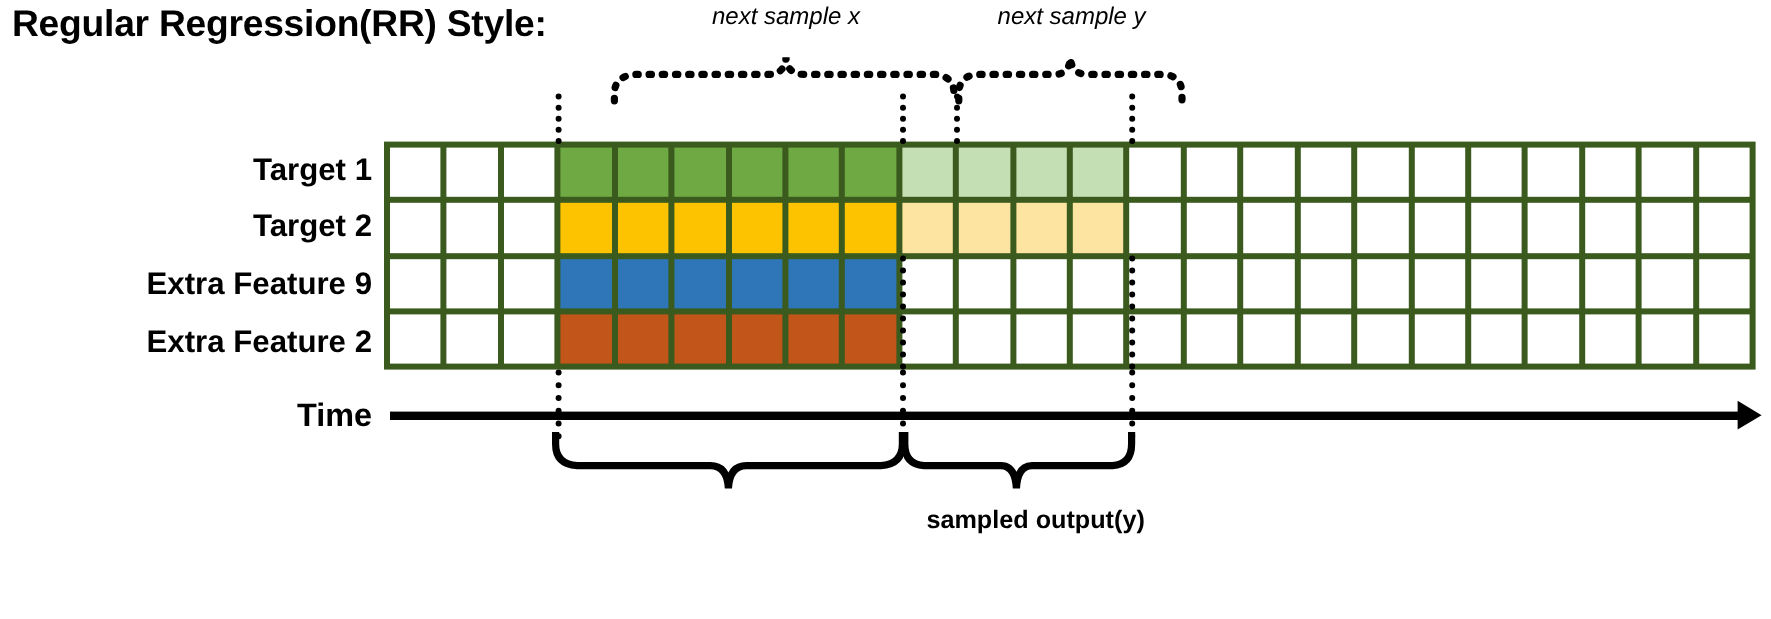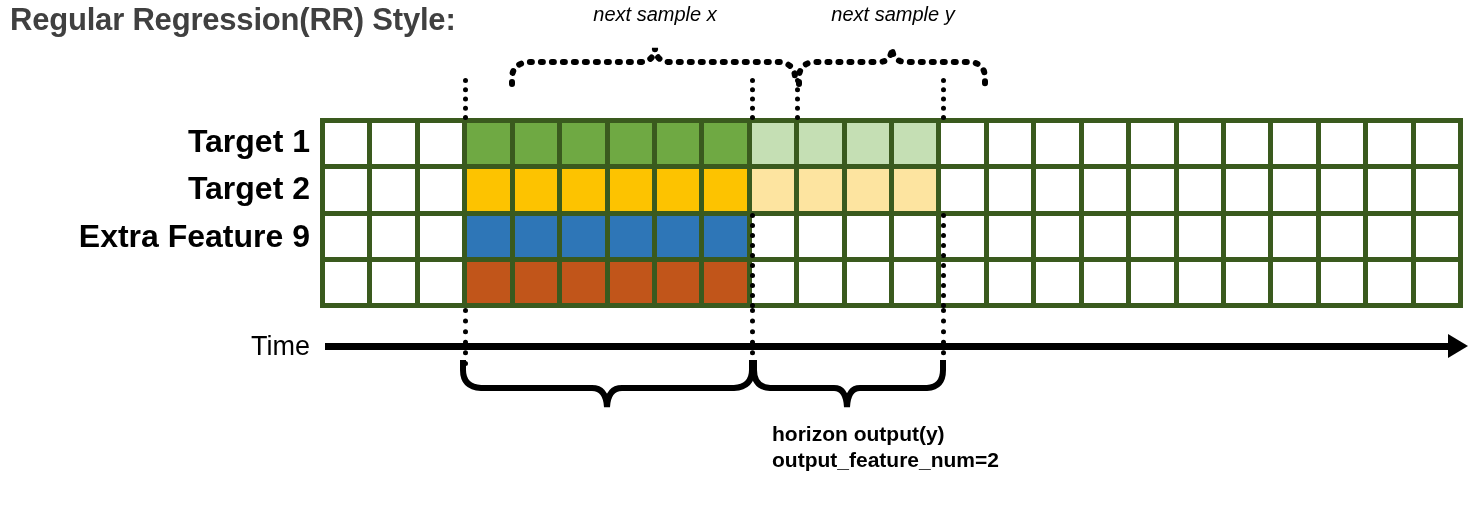--- a/index.html
+++ b/index.html
@@ -7,43 +7,43 @@
     width:1476px;height:516px;position:relative;overflow:hidden;
     background:#ffffff;
     font-family:"Liberation Sans","DejaVu Sans",sans-serif;
     -webkit-font-smoothing:antialiased;
   }
   #stage{position:absolute;left:0;top:0;width:1476px;height:516px;}
 
   
   .title{
     position:absolute;left:10px;top:2px;
-    font-size:31px;font-weight:700;color:#404040;
+    font-size:31px;font-weight:700;color:#000000;
     letter-spacing:-0.2px;white-space:nowrap;
   }
 
   
   .toplabel{
     position:absolute;top:3px;
     font-size:20px;font-style:italic;font-weight:500;color:#000;
     white-space:nowrap;text-align:center;
   }
   #lbl-next-x{left:580px;width:150px;}
   #lbl-next-y{left:818px;width:150px;}
 
   
   .rowlabel{
     position:absolute;right:1166px;
-    font-size:32px;font-weight:700;color:#000;
+    font-size:26px;font-weight:700;color:#000;
     white-space:nowrap;text-align:right;
     height:47px;line-height:47px;
   }
   .timelabel{
     position:absolute;right:1166px;top:324px;
-    font-size:27px;font-weight:400;color:#000;
+    font-size:27px;font-weight:700;color:#000;
     white-space:nowrap;text-align:right;
     height:44px;line-height:44px;
   }
 
   
   #grid{
     position:absolute;left:320px;top:118px;
     width:1143px;height:190px;
     background:#3A5A1E;
     display:grid;
@@ -93,20 +93,21 @@
 <div id="stage">
 
   <div class="title">Regular Regression(RR) Style:</div>
 
   <div class="toplabel" id="lbl-next-y">next sample y</div>
   <div class="toplabel" id="lbl-next-x">next sample x</div>
 
   <div class="rowlabel" style="top:118px;">Target 1</div>
   <div class="rowlabel" style="top:165px;">Target 2</div>
   <div class="rowlabel" style="top:213px;">Extra Feature 9</div>
+  <div class="rowlabel" style="top:261px;">Extra Feature 2</div>
   <div class="timelabel">Time</div>
 
   <div id="grid" style="grid-template-columns: repeat(24, 1fr); grid-template-rows: repeat(4, 1fr); background: rgb(58, 90, 30);">
       <div class="cell" style="background: rgb(255, 255, 255);"></div>
       <div class="cell" style="background: rgb(255, 255, 255);"></div>
       <div class="cell" style="background: rgb(255, 255, 255);"></div>
       <div class="cell" style="background: rgb(111, 169, 67);"></div>
       <div class="cell" style="background: rgb(111, 169, 67);"></div>
       <div class="cell" style="background: rgb(111, 169, 67);"></div>
       <div class="cell" style="background: rgb(111, 169, 67);"></div>
@@ -228,17 +229,16 @@
   <svg class="overlay" viewBox="0 0 1476 516" xmlns="http://www.w3.org/2000/svg">
     <g fill="none" stroke="#000" stroke-width="6" stroke-linecap="butt">
 
       <path d="M 463 360 L 463 370 Q 463 387 481 388 L 592 388 Q 606 388 607 407 Q 608 388 622 388 L 734 388 Q 752 387 752 370 L 752 360"></path>
 
       <path d="M 754 360 L 754 370 Q 754 387 770 388 L 834 388 Q 846 388 847 407 Q 848 388 860 388 L 927 388 Q 943 387 943 370 L 943 360"></path>
     </g>
   </svg>
 
   <div class="caption" id="cap-output">
-    <div>horizon output(y)</div>
-    <div>output_feature_num=2</div>
+    <div>sampled output(y)</div>
   </div>
 
 </div>
 
 </body></html>

